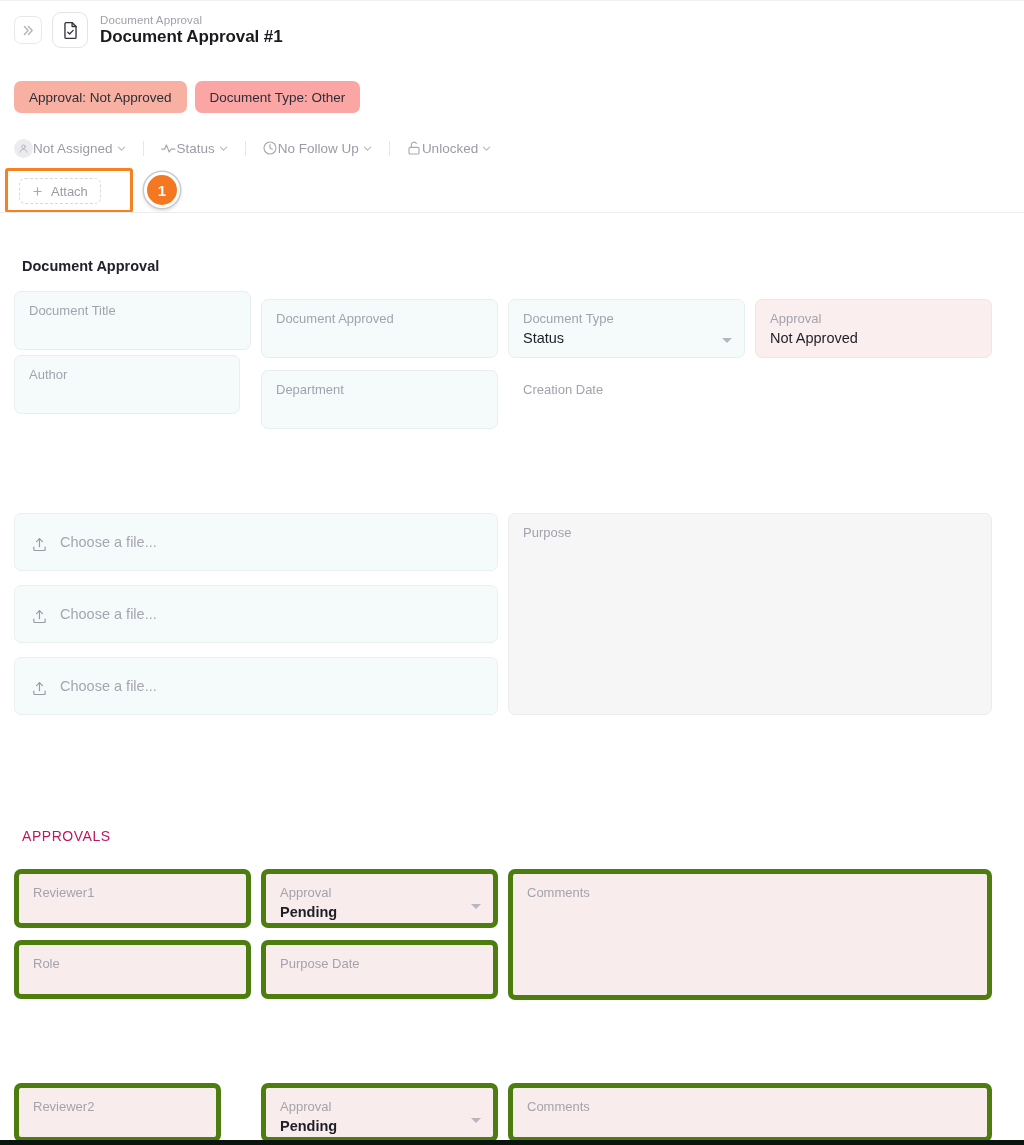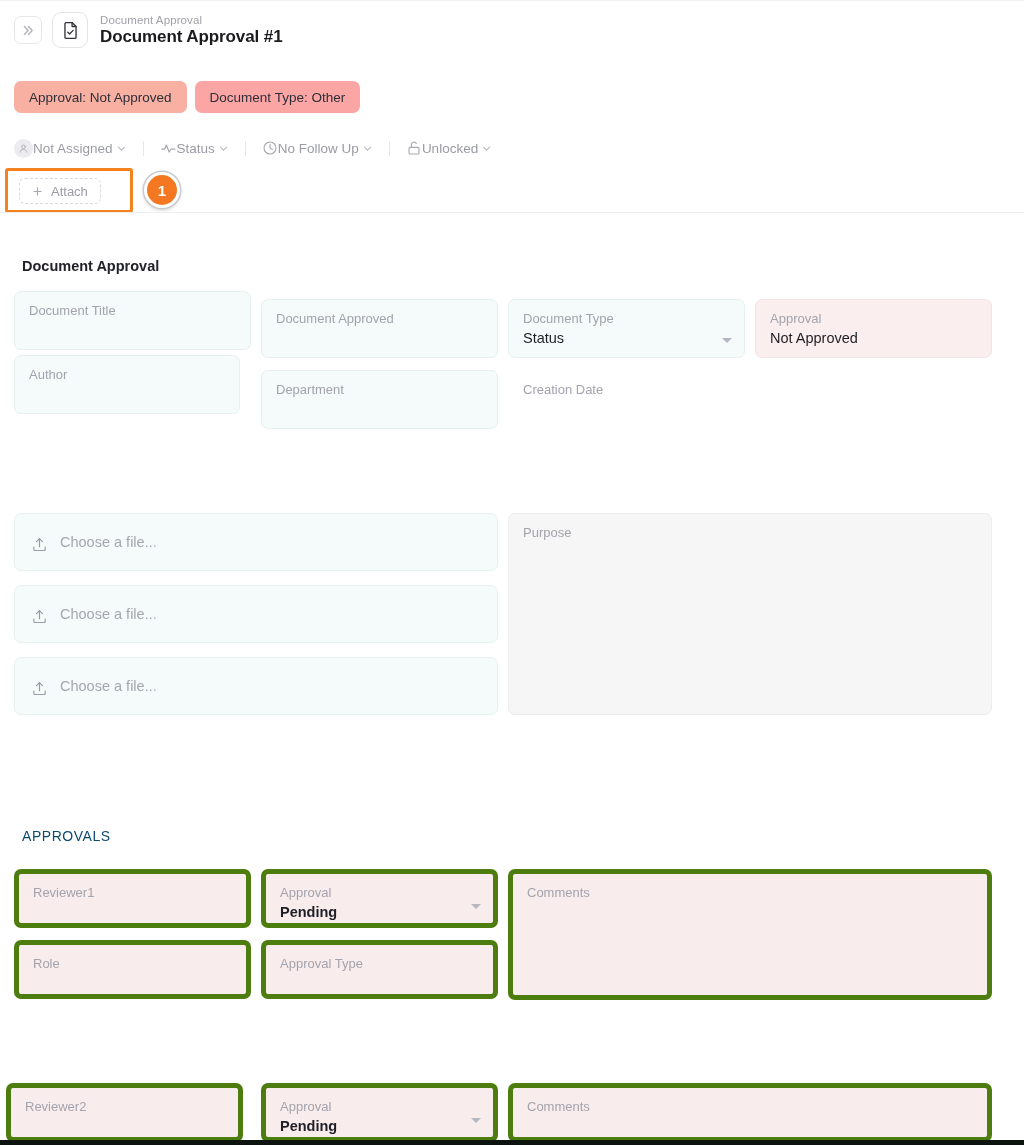--- a/index.html
+++ b/index.html
@@ -177,21 +177,21 @@
     position: absolute;
     left: 22px;
     font-size: 14.5px;
     font-weight: bold;
     color: #22222a;
   }
   .section-title.caps {
     font-weight: normal;
     font-size: 14px;
     letter-spacing: 0.55px;
-    color: #0c4a6e;
+    color: #be185d;
   }
 
   
   .field {
     position: absolute;
     border-radius: 7px;
     padding: 11px 14px;
     display: flex;
     flex-direction: column;
     justify-content: flex-start;
@@ -463,25 +463,25 @@
     <span class="field-label">Comments</span>
     <span class="field-value"></span>
   </div>
 
   <div class="field rose2" style="top:940px; left:14px; width:237px; height:59px">
     <span class="field-label">Role</span>
     <span class="field-value"></span>
   </div>
 
   <div class="field rose2" style="top:940px; left:261px; width:237px; height:59px">
-    <span class="field-label">Approval Type</span>
-    <span class="field-value"></span>
-  </div>
-
-  <div class="field rose2" style="top:1083px; left:6px; width:237px; height:59px">
+    <span class="field-label">Purpose Date</span>
+    <span class="field-value"></span>
+  </div>
+
+  <div class="field rose2" style="top:1083px; left:14px; width:207px; height:59px">
     <span class="field-label">Reviewer2</span>
     <span class="field-value"></span>
   </div>
 
   <div class="field rose2" style="top:1083px; left:261px; width:237px; height:59px">
     <span class="field-label">Approval</span>
     <span class="field-value bold">Pending</span>
     <span class="caret"></span>
   </div>
 

